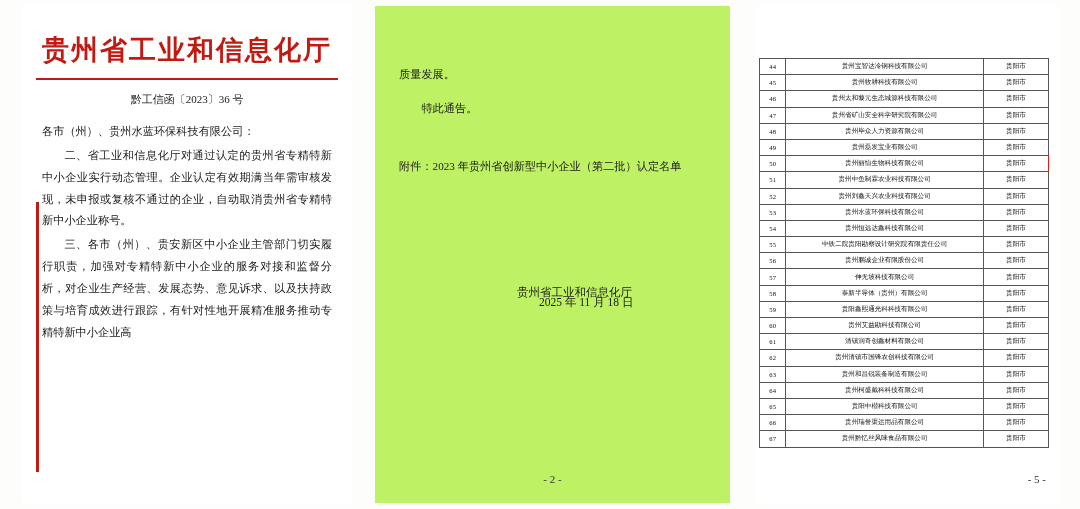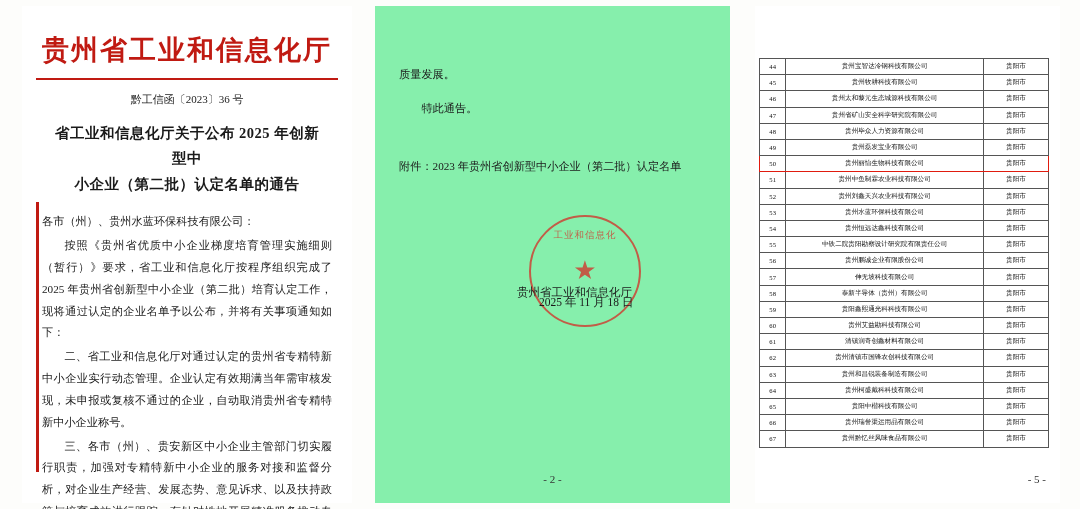--- a/index.html
+++ b/index.html
@@ -80,21 +80,21 @@
     background: #c01a12;
   }
 
   
   .doc-mid {
     position: absolute;
     left: 375px;
     top: 6px;
     width: 355px;
     height: 497px;
-    background: #86efac;
+    background: #bef264;
   }
   .mid-line {
     font-size: 11.2px;
     line-height: 1.95;
   }
   .mid-pad {
     padding: 58px 24px 0 24px;
   }
   .mid-line.indent {
     text-indent: 2em;
@@ -221,43 +221,34 @@
 </head>
 <body>
 
 <div class="page">
 
   <div class="doc-left">
     <div class="left-bar"></div>
     <div class="letterhead">贵州省工业和信息化厅</div>
     <div class="red-rule"></div>
     <div class="doc-number">黔工信函〔2023〕36 号</div>
-    <div class="doc-title">
-      <div>省工业和信息化厅关于公布 2025 年创新型中</div>
-      <div>小企业（第二批）认定名单的通告</div>
-    </div>
     <div class="doc-body">
       <p class="noindent">各市（州）、贵州水蓝环保科技有限公司：</p>
-      <p>按照《贵州省优质中小企业梯度培育管理实施细则（暂行）》要求，省工业和信息化厅按程序组织完成了 2025 年贵州省创新型中小企业（第二批）培育认定工作，现将通过认定的企业名单予以公布，并将有关事项通知如下：</p>
       <p>二、省工业和信息化厅对通过认定的贵州省专精特新中小企业实行动态管理。企业认定有效期满当年需审核发现，未申报或复核不通过的企业，自动取消贵州省专精特新中小企业称号。</p>
       <p>三、各市（州）、贵安新区中小企业主管部门切实履行职责，加强对专精特新中小企业的服务对接和监督分析，对企业生产经营、发展态势、意见诉求、以及扶持政策与培育成效进行跟踪，有针对性地开展精准服务推动专精特新中小企业高</p>
     </div>
   </div>
 
   <div class="doc-mid">
     <div class="mid-pad">
       <div class="mid-line">质量发展。</div>
       <div class="mid-line indent">特此通告。</div>
       <div class="mid-attach">附件：2023 年贵州省创新型中小企业（第二批）认定名单</div>
 
       <div class="seal-wrap">
-        <div class="seal">
-          <div class="seal-text-top">工业和信息化</div>
-          <div class="seal-star">★</div>
-        </div>
         <div class="sign-org">贵州省工业和信息化厅</div>
         <div class="sign-date">2025 年 11 月 18 日</div>
       </div>
     </div>
     <div class="page-num-mid">- 2 -</div>
   </div>
 
   <div class="doc-right">
     <table class="listing">
       <tbody>

